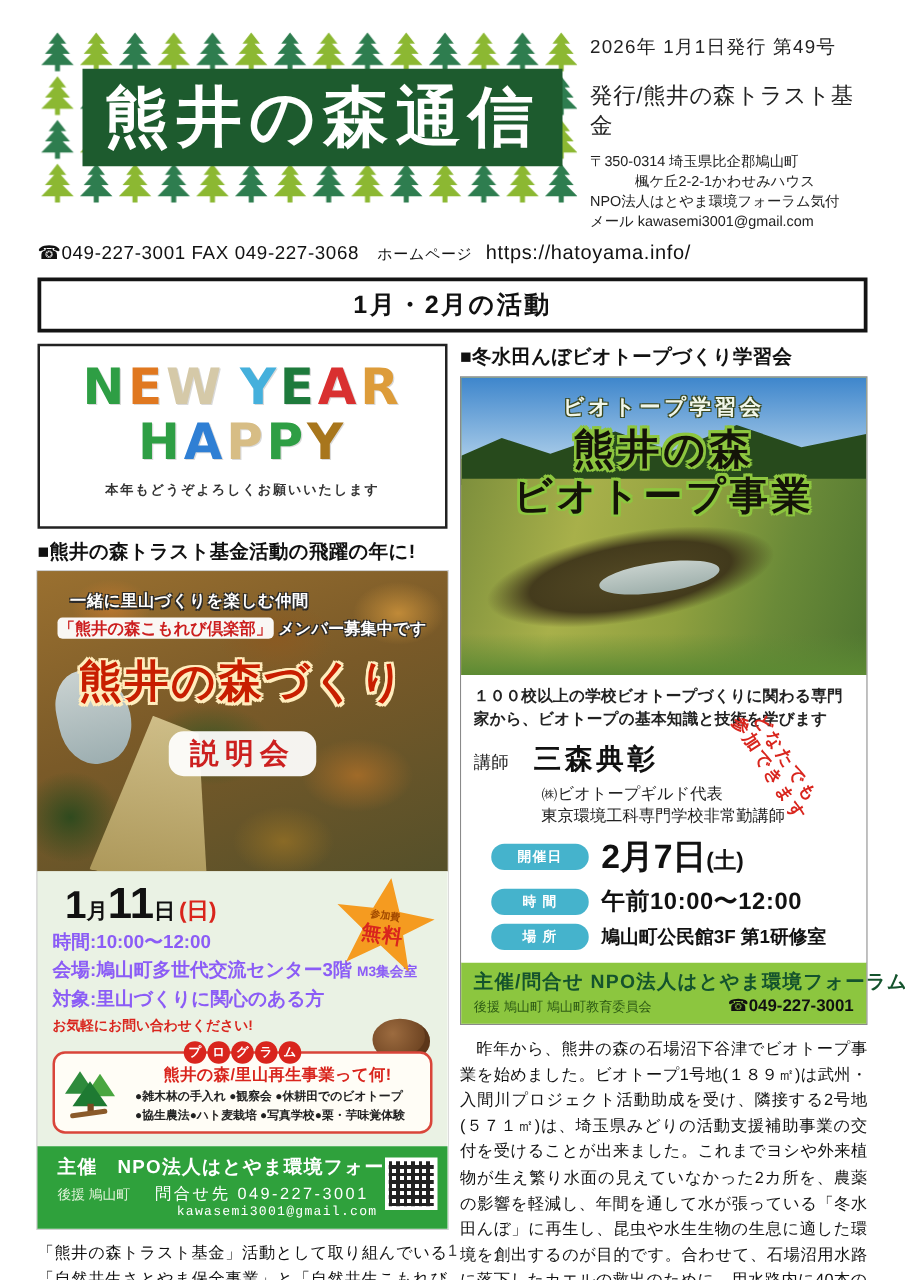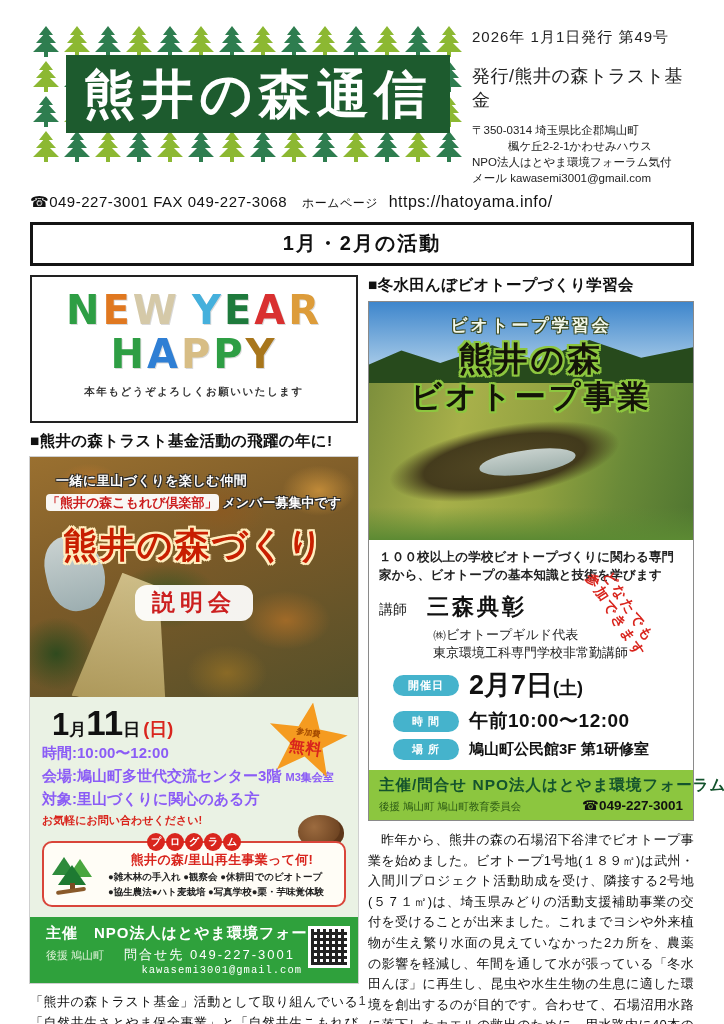--- a/index.html
+++ b/index.html
@@ -160,21 +160,21 @@
   .pr-intro { font-size:12.5px; font-weight:bold; line-height:1.42; color:#222; letter-spacing:0.2px; }
   .lect-row { margin-top:7px; }
   .lect-label { font-size:14px; color:#222; margin-right:20px; }
   .lect-name { font-size:22px; font-weight:bold; letter-spacing:3px; color:#111; }
   .lect-titles { margin:4px 0 0 54px; font-size:13px; line-height:1.4; color:#222; }
   .diag { position:absolute; right:24px; top:58px; transform:rotate(57deg); transform-origin:center;
     color:#d9251d; font-weight:900; font-size:14px; line-height:1.15; letter-spacing:2px; }
   .diag span { display:block; }
   .diag span:nth-child(2) { margin-left:-8px; }
   .pr-row { display:flex; align-items:center; margin-top:5px; }
-  .pill { flex:none; width:66px; background:#45b3cc; color:#fff; border-radius:13px; font-size:11px;
+  .pill { flex:none; width:78px; background:#45b3cc; color:#fff; border-radius:13px; font-size:11px;
     font-weight:bold; text-align:center; padding:3px 0; letter-spacing:1px; margin:0 10px 0 14px; }
   .pr-date .d-main { font-size:27px; font-weight:900; color:#111; }
   .pr-date .d-suffix { font-size:18px; font-weight:900; color:#111; }
   .pr-time { font-size:19px; font-weight:900; color:#111; letter-spacing:0.5px; }
   .pr-place { font-size:15px; font-weight:900; color:#111; }
 
   .pr-footer { background:#8cc63f; padding:5px 10px 6px; }
   .prf-main { color:#14532d; font-weight:bold; font-size:15.5px; letter-spacing:1px; white-space:nowrap; }
   .prf-sub { display:flex; justify-content:space-between; align-items:baseline; margin-top:1px; }
   .prf-kouen { font-size:10.5px; color:#2c5a14; }

